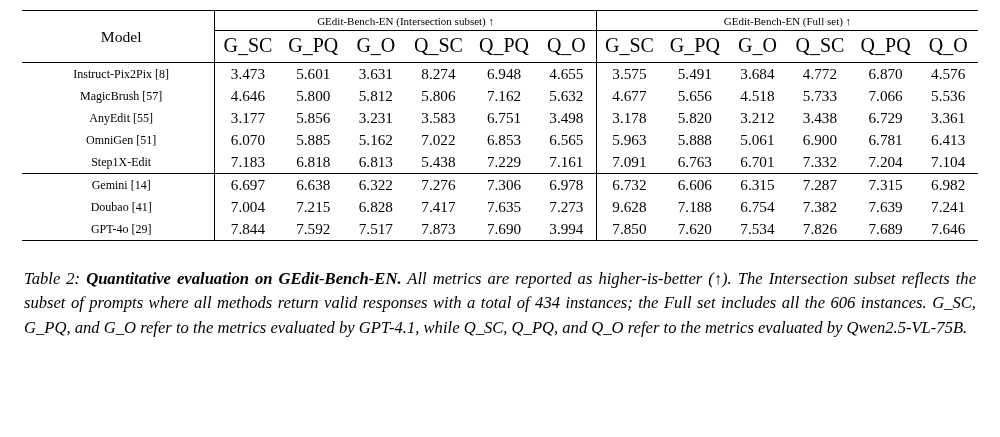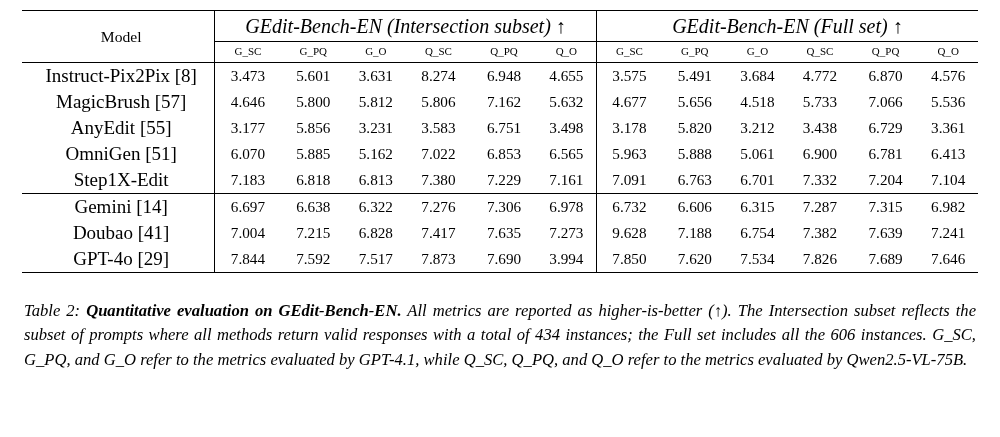--- a/index.html
+++ b/index.html
@@ -39,46 +39,45 @@
   .rule-bottom td { border-bottom: 1.6px solid #000; }
 
   .hdr-model {
     text-align: left;
     font-weight: bold;
     padding-left: 6px !important;
     font-size: 15.6px;
   }
   .group-head {
     font-weight: bold;
-    font-size: 20px;
+    font-size: 11px;
     padding: 4px 0 3px 0 !important;
-    font-style: italic;
   }
   .group-underline {
     height: 1px;
     padding: 0 !important;
   }
   .group-underline-inner {
     height: 1px;
     background: #000;
     width: 100%;
   }
   .colhdr {
     font-weight: bold;
-    font-size: 11px;
+    font-size: 20px;
     padding: 3px 0 5px 0 !important;
   }
   td.vbar {
     border-left: 1.0px solid #000;
   }
   .modelcell {
     text-align: left;
     padding-left: 6px !important;
     white-space: nowrap;
-    font-size: 19px;
+    font-size: 12px;
   }
   tbody.body-rows td {
     padding: 2.0px 0 2.0px 0;
   }
   .bold { font-weight: bold; }
 
   .caption {
     width: 952px;
     margin: 26px auto 0 auto;
     font-size: 16.6px;
@@ -200,21 +199,21 @@
         <td>5.061</td>
         <td>6.900</td>
         <td>6.781</td>
         <td>6.413</td>
       </tr>
       <tr class="bold">
         <td class="modelcell bold">Step1X-Edit</td>
         <td class="vbar bold">7.183</td>
         <td class="bold">6.818</td>
         <td class="bold">6.813</td>
-        <td class="bold">7.380</td>
+        <td class="bold">5.438</td>
         <td class="bold">7.229</td>
         <td class="bold">7.161</td>
         <td class="vbar bold">7.091</td>
         <td class="bold">6.763</td>
         <td class="bold">6.701</td>
         <td class="bold">7.332</td>
         <td class="bold">7.204</td>
         <td class="bold">7.104</td>
       </tr>
     </tbody>

